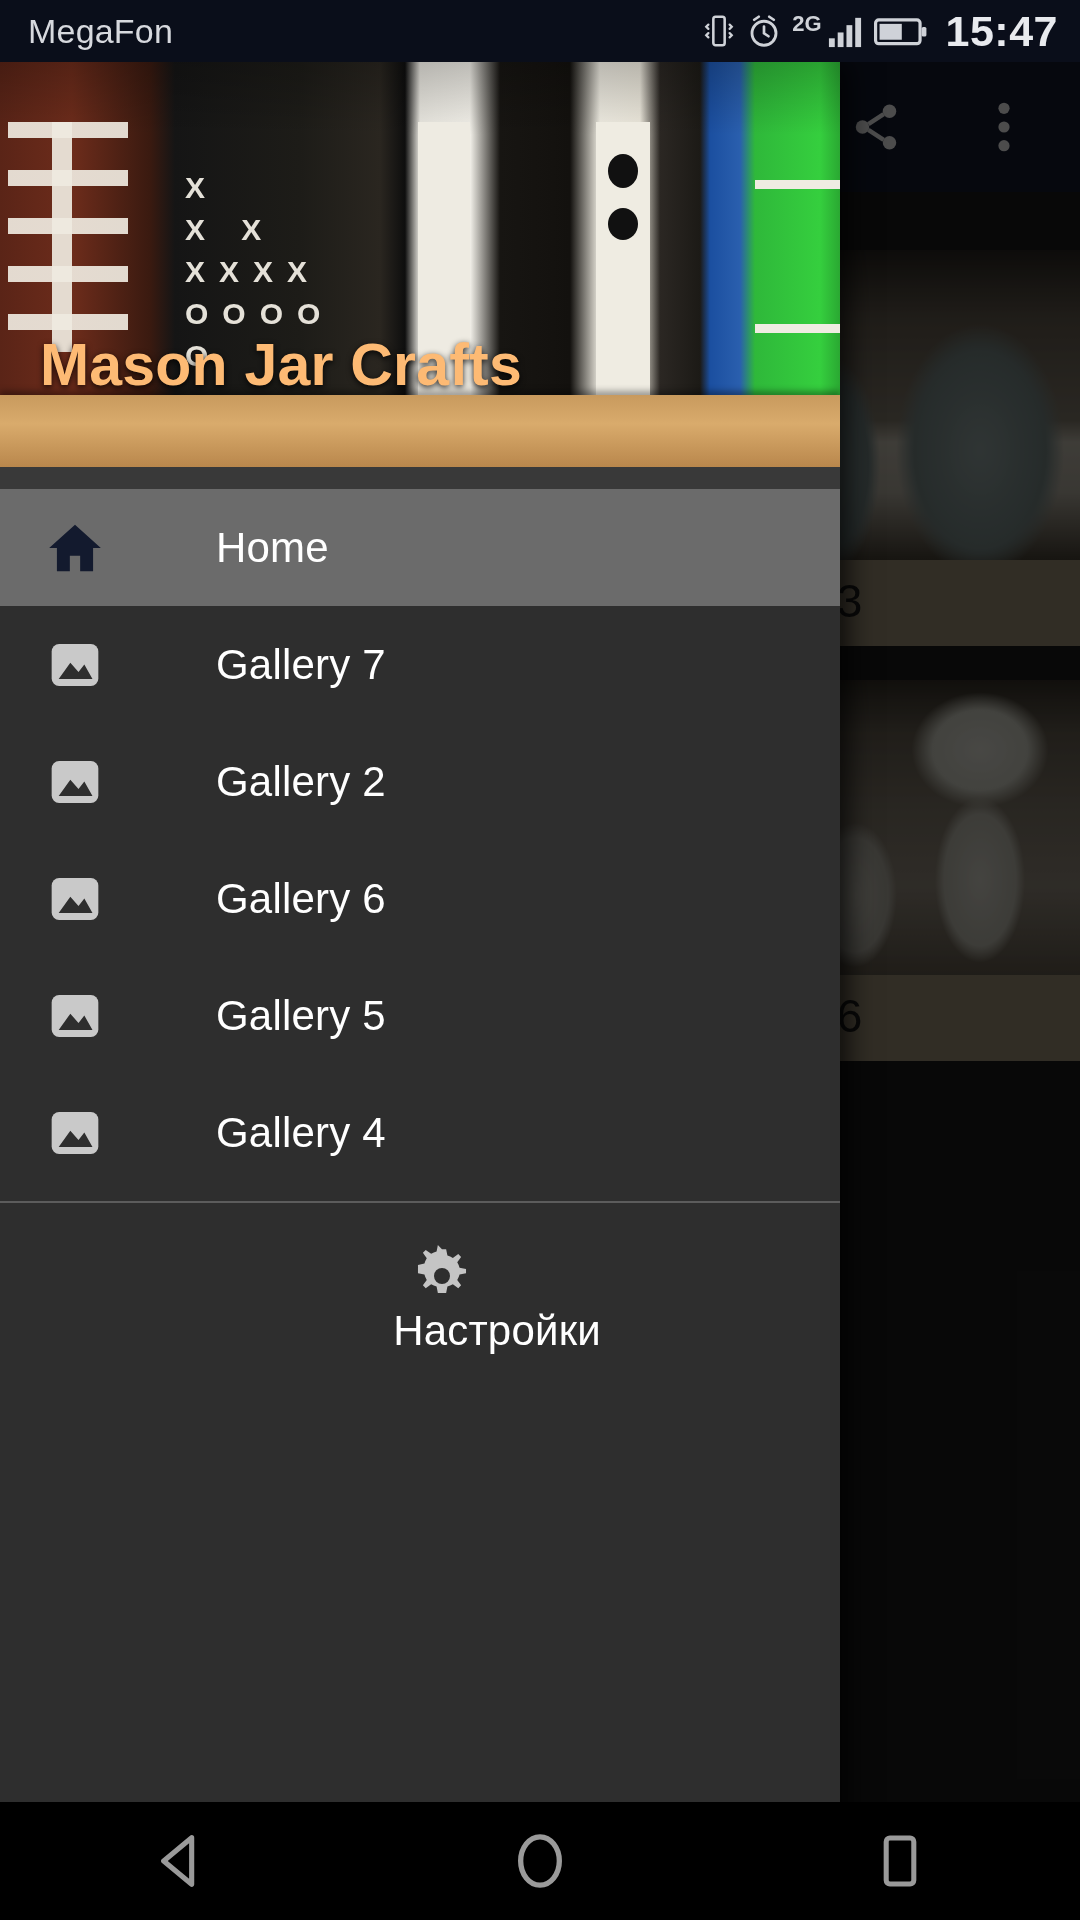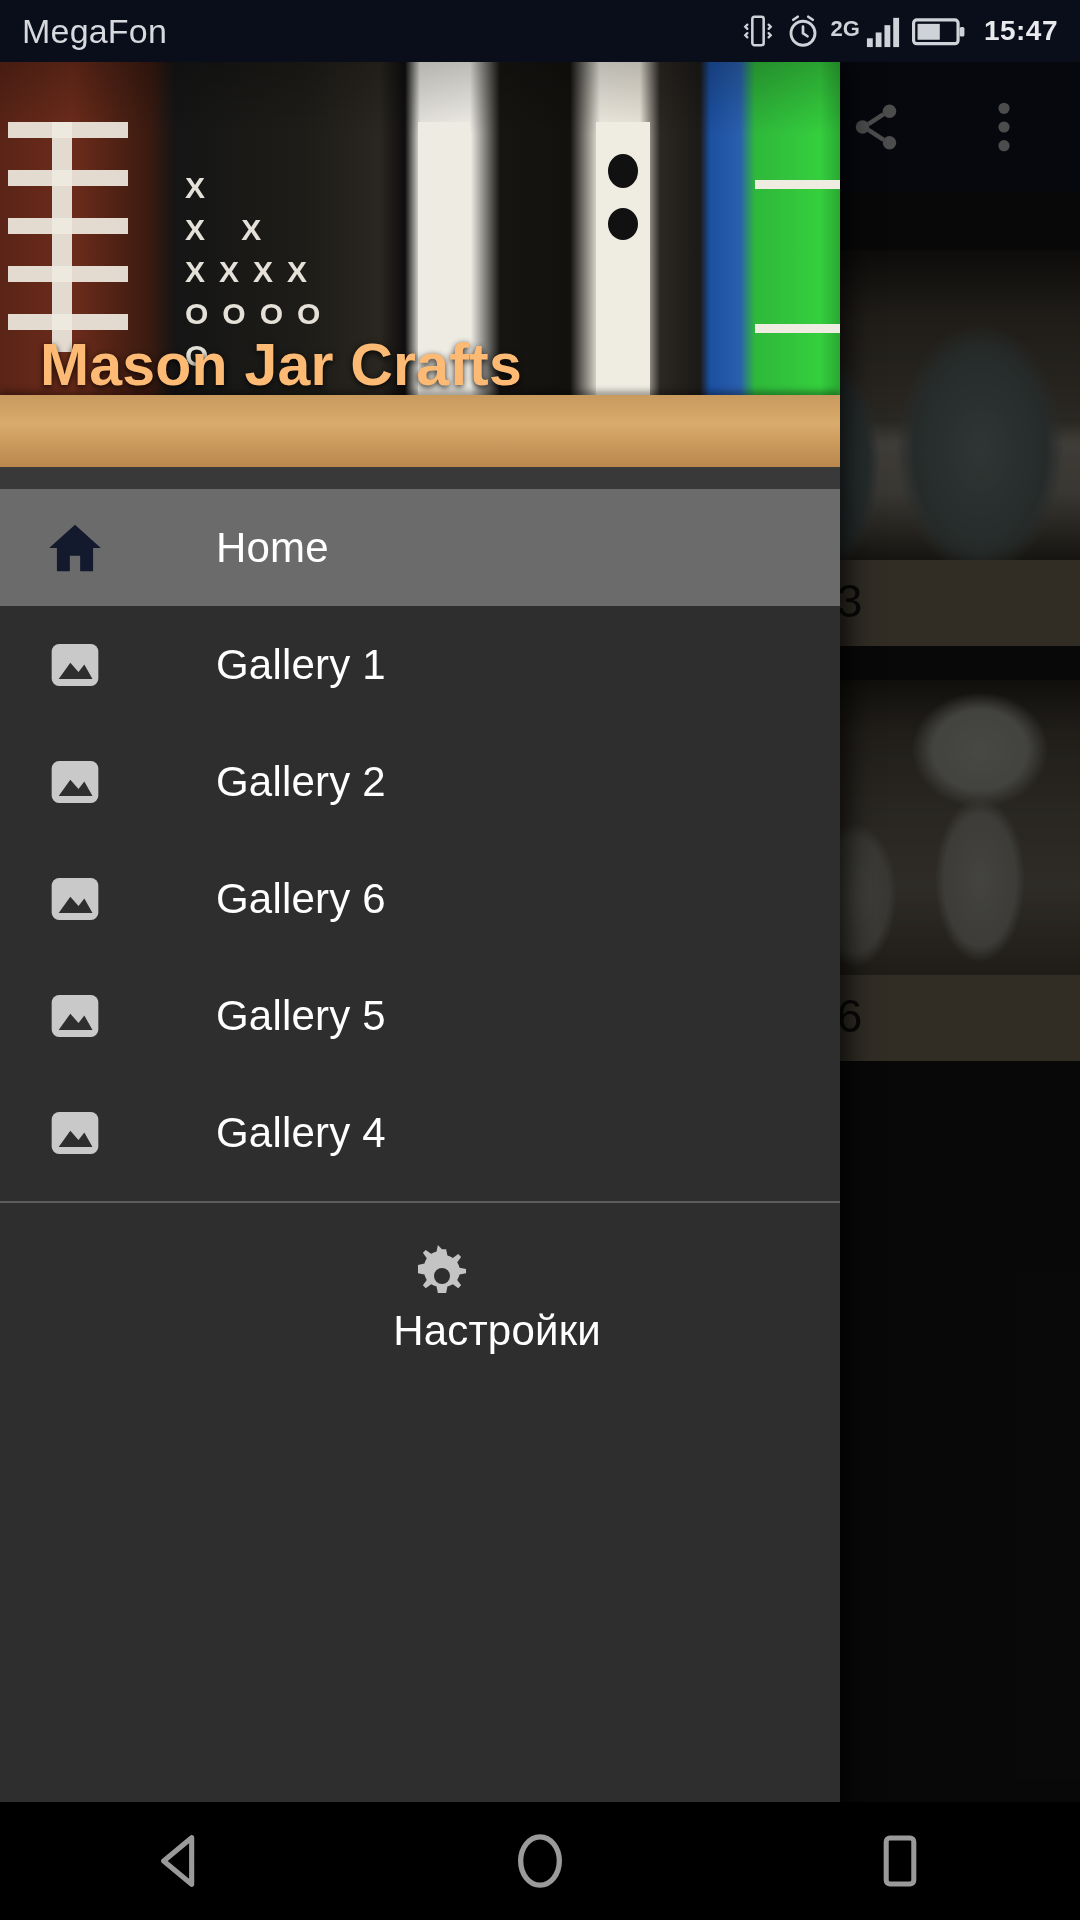--- a/index.html
+++ b/index.html
@@ -7,24 +7,24 @@
               font-family:"Liberation Sans", sans-serif; }
 
   #screen { position:relative; width:1080px; height:1920px; background:#000; }
 
   
   #status-bar {
     position:absolute; left:0; top:0; width:1080px; height:62px;
     background:#0a0e1a; display:flex; align-items:center;
     padding:0 22px; z-index:60;
   }
-  #carrier { color:#d7d9de; font-size:34px; letter-spacing:.2px; }
+  #carrier { color:#d7d9de; font-size:34px; letter-spacing:.2px;margin-left:6px; }
   #status-right { margin-left:auto; display:flex; align-items:center; gap:10px;font-weight:bold; }
   .sb-icon { display:block; }
-  #clock { color:#e8eaee; font-size:28px; margin-left:8px; letter-spacing:.5px; }
+  #clock { color:#e8eaee; font-size:43px; margin-left:8px; letter-spacing:.5px; }
 
   
   #app-content { position:absolute; left:0; top:62px; width:1080px; height:1788px;
                  background:#101010; overflow:hidden; }
 
   #toolbar { position:absolute; left:0; top:0; width:1080px; height:130px;
              background:#0b0f1b; display:flex; align-items:center;
              justify-content:flex-end; padding-right:34px; gap:44px; }
   .tb-btn { width:84px; height:84px; display:flex; align-items:center; justify-content:center; }
 
@@ -217,21 +217,21 @@
         <span class="nav-label">Home</span>
       </div>
 
       <div class="nav-item">
         <span class="nav-icon">
           <svg width="56" height="56" viewBox="0 0 24 24">
             <rect x="2" y="3" width="20" height="18" rx="3.2" fill="#c9c9c9"></rect>
             <path d="M5 18 L10 11 L13.5 15 L16 11.8 L19.5 18 Z" fill="#2e2e2e"></path>
           </svg>
         </span>
-        <span class="nav-label">Gallery 1</span>
+        <span class="nav-label">Gallery 7</span>
       </div>
 
       <div class="nav-item">
         <span class="nav-icon">
           <svg width="56" height="56" viewBox="0 0 24 24">
             <rect x="2" y="3" width="20" height="18" rx="3.2" fill="#c9c9c9"></rect>
             <path d="M5 18 L10 11 L13.5 15 L16 11.8 L19.5 18 Z" fill="#2e2e2e"></path>
           </svg>
         </span>
         <span class="nav-label">Gallery 2</span>

